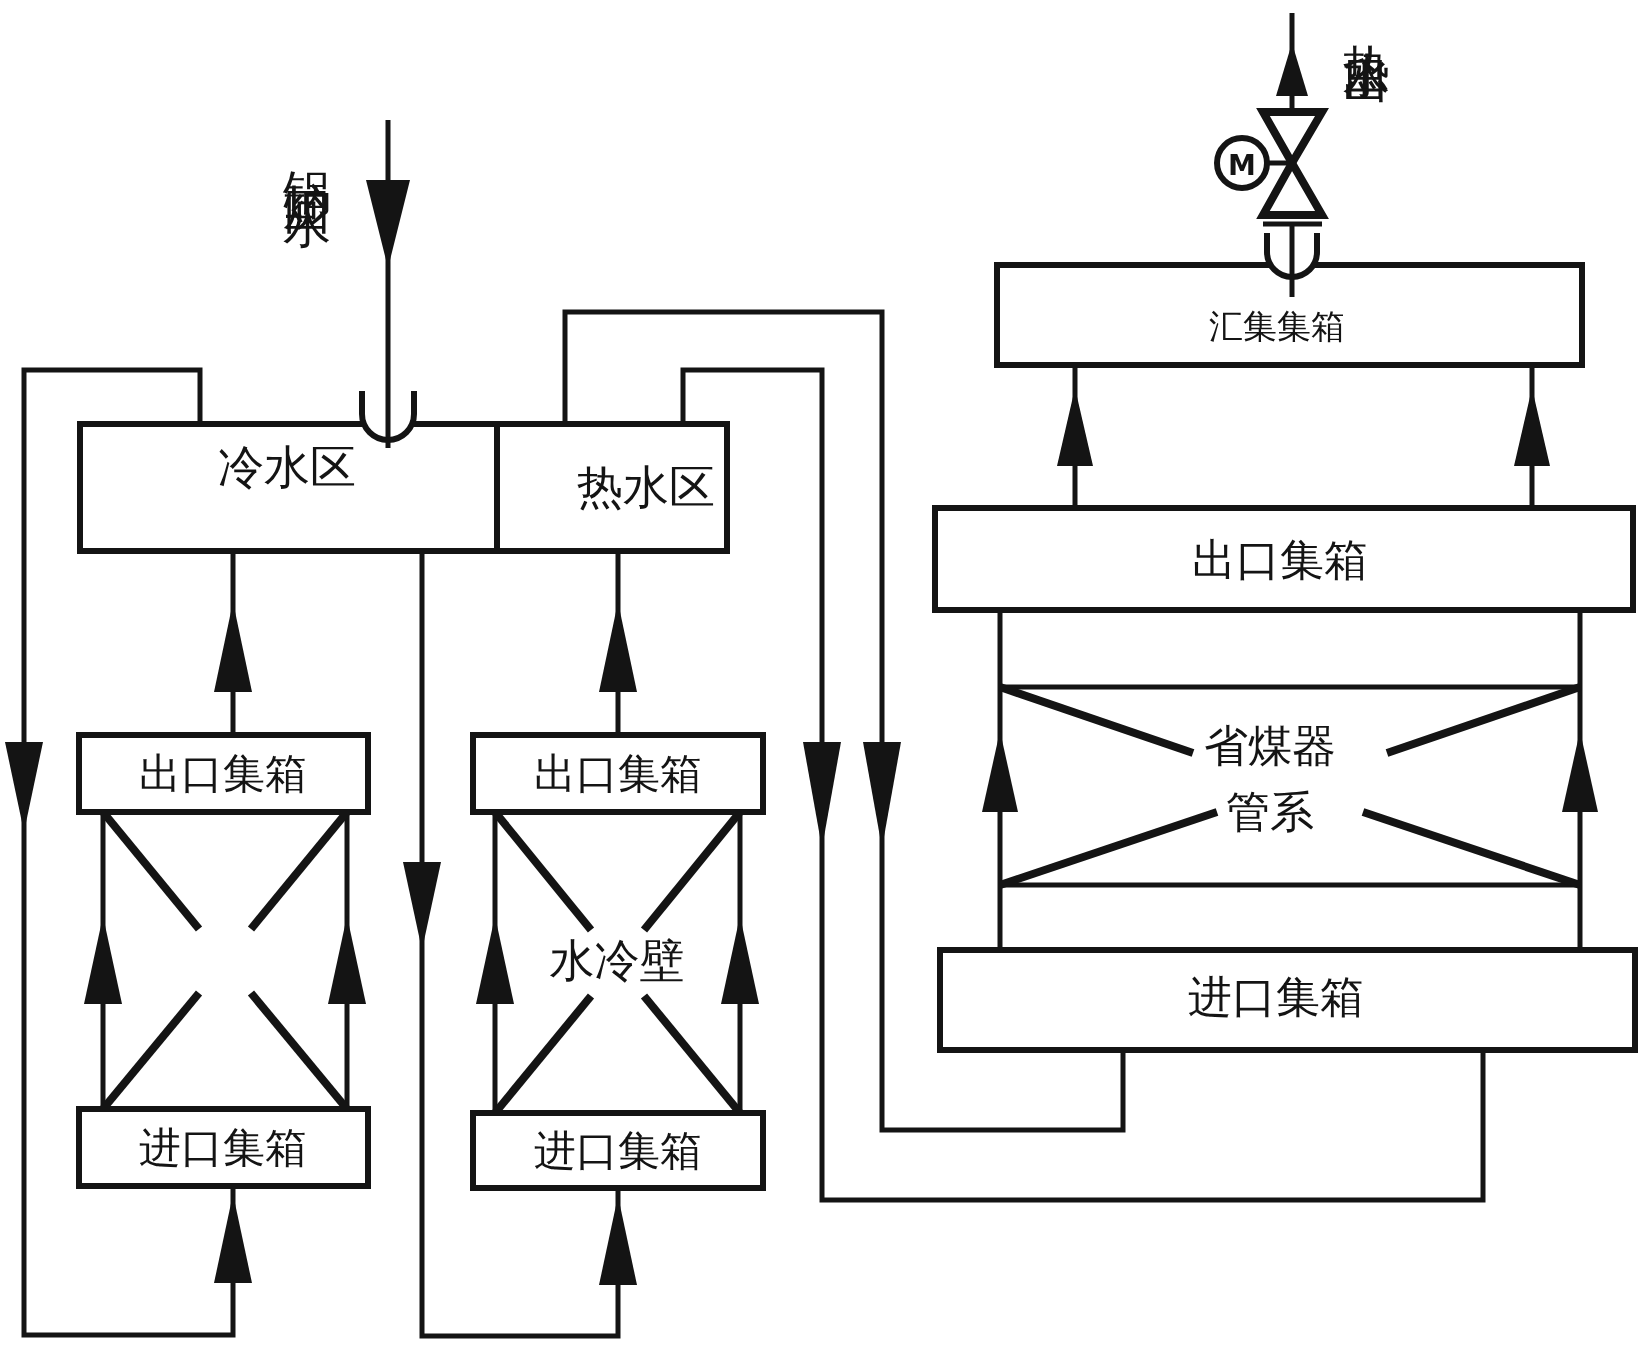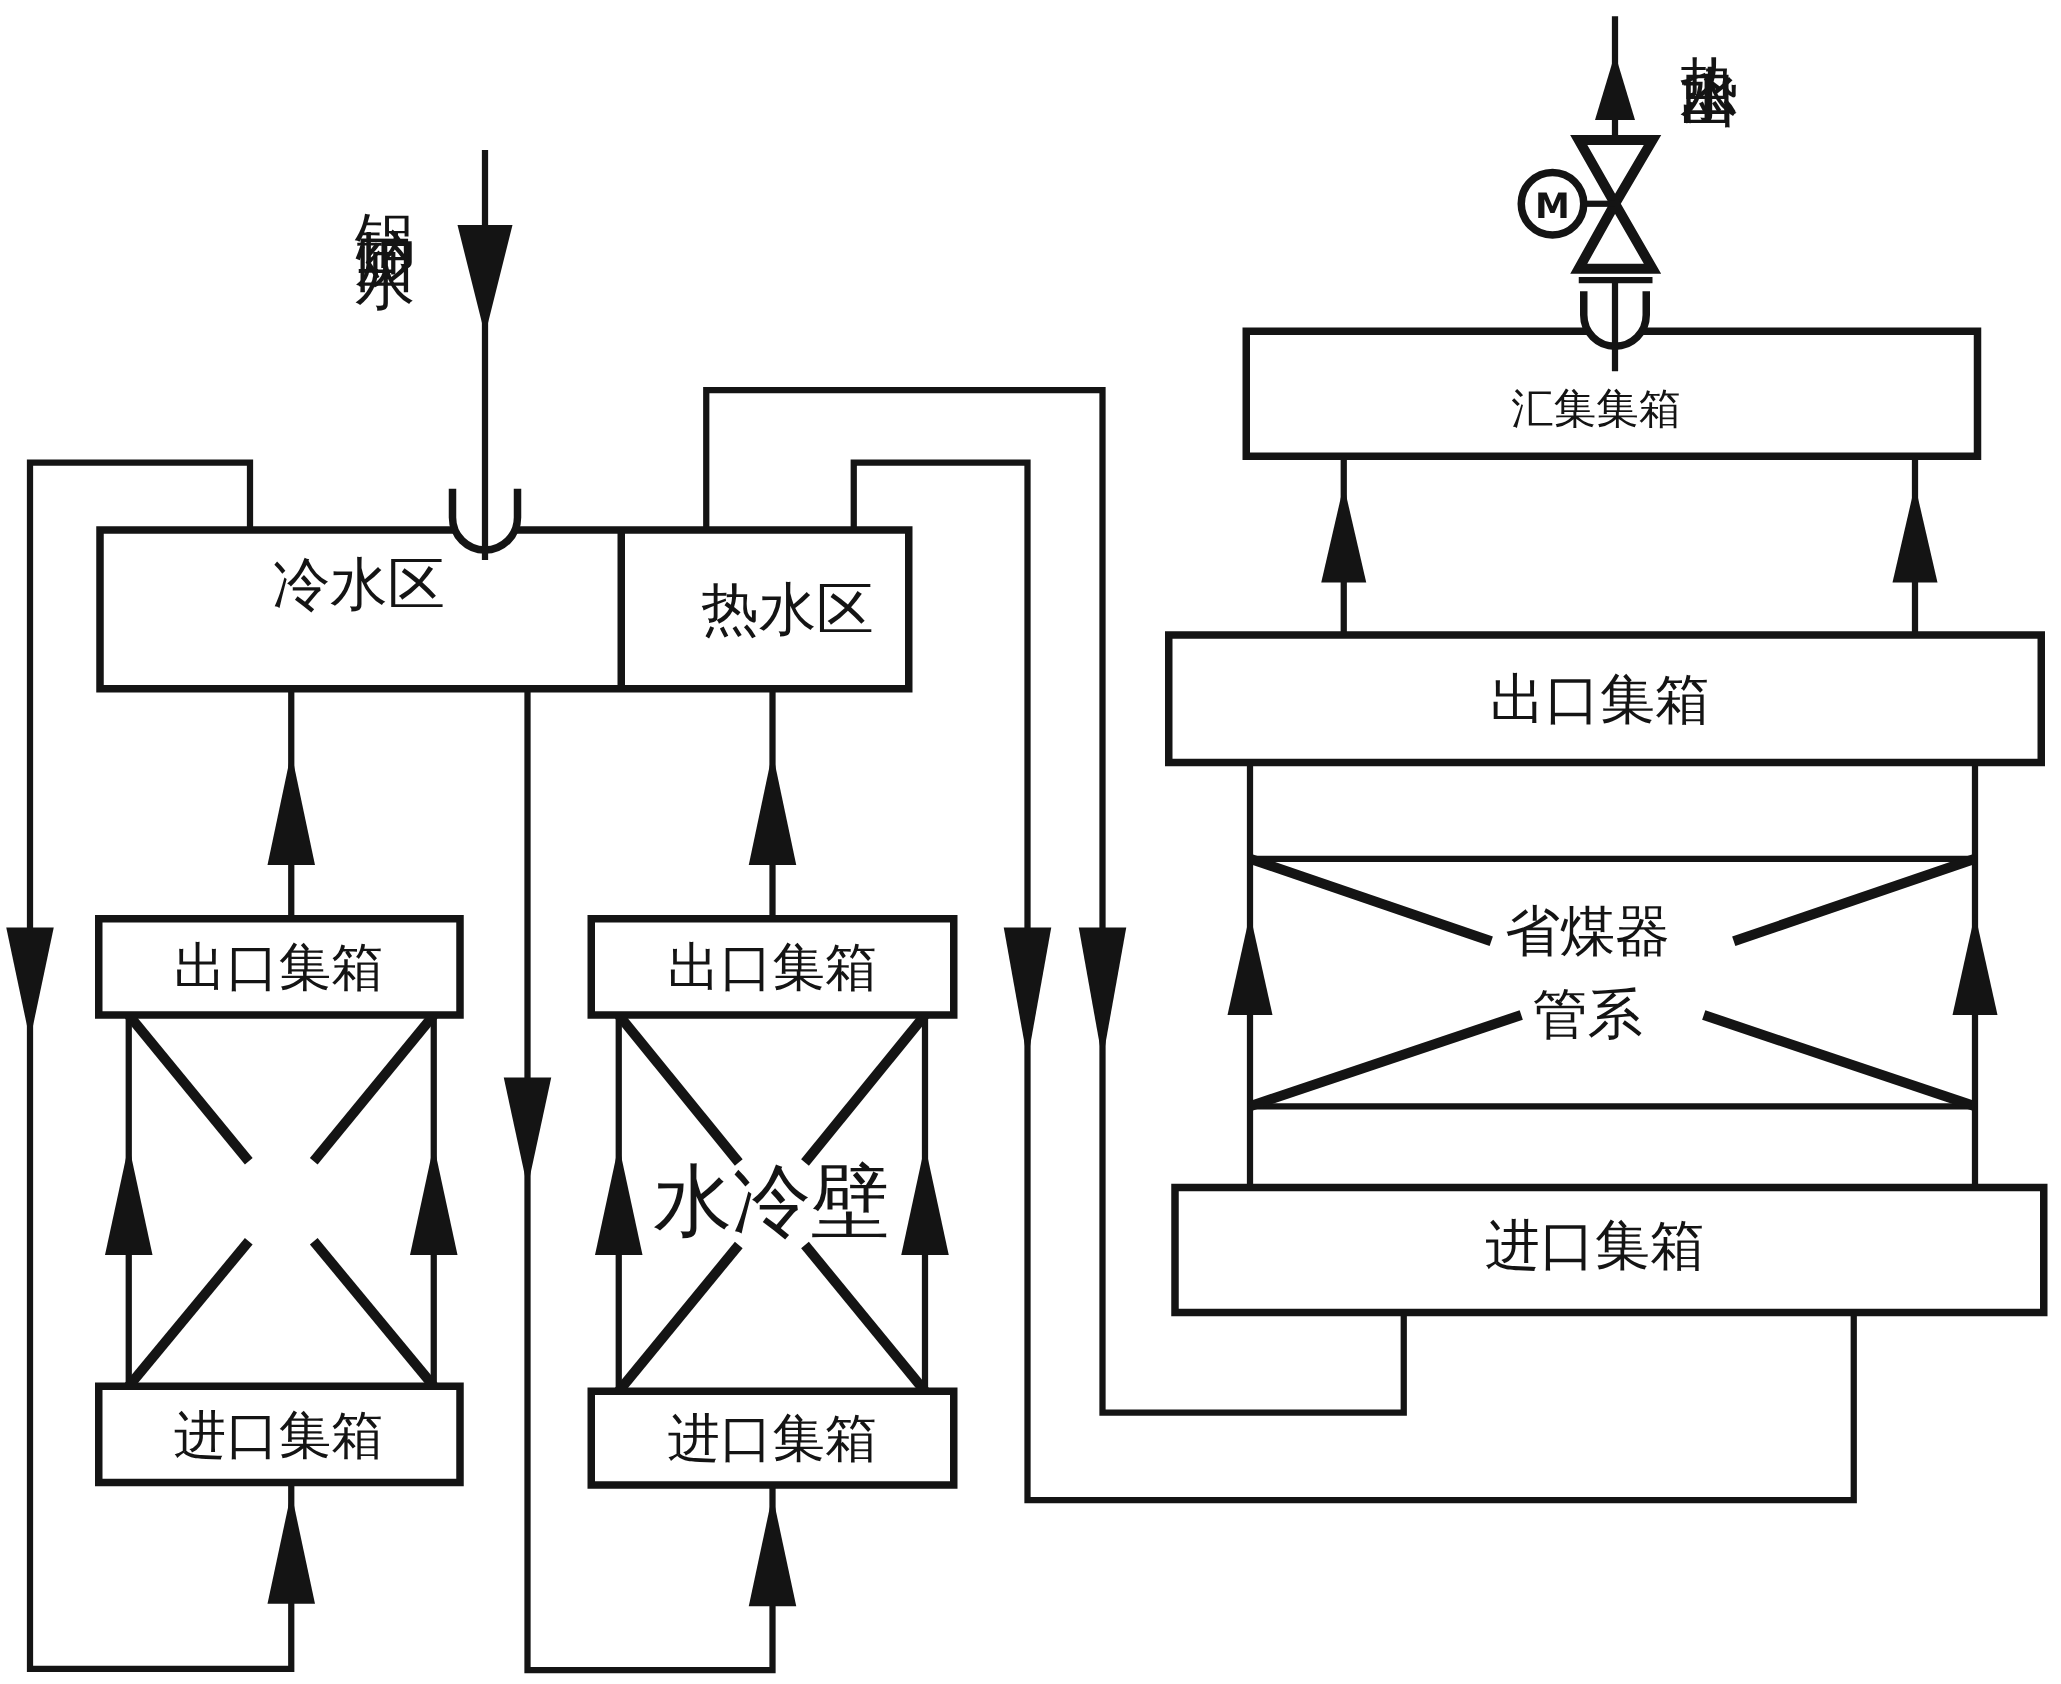--- a/index.html
+++ b/index.html
@@ -132,28 +132,28 @@
       <polygon class="arrow" points="1292,43 1276,96 1308,96"></polygon>
     </g>
   </svg>
 
   <div class="vtext" style="left:284px; top:133px; font-size:48px;">锅炉回水</div>
 
   <div class="vtext" style="left:1344px; top:8px; font-size:47px; letter-spacing:6px;">热水出口</div>
 
   <div class="hlabel" style="left:287px; top:468px; font-size:46px;">冷水区</div>
 
-  <div class="hlabel" style="left:630px; top:488px; font-size:46px;">热水区</div>
+  <div class="hlabel" style="left:646px; top:488px; font-size:46px;">热水区</div>
 
   <div class="hlabel" style="left:223px; top:774px; font-size:42px;">出口集箱</div>
 
   <div class="hlabel" style="left:618px; top:774px; font-size:42px;">出口集箱</div>
 
 
-  <div class="hlabel" style="left:617px; top:961px; font-size:63px;">水冷壁</div>
+  <div class="hlabel" style="left:617px; top:961px; font-size:45px;">水冷壁</div>
 
   <div class="hlabel" style="left:223px; top:1148px; font-size:42px;">进口集箱</div>
 
   <div class="hlabel" style="left:618px; top:1151px; font-size:42px;">进口集箱</div>
 
   <div class="hlabel" style="left:1277px; top:327px; font-size:34px;">汇集集箱</div>
 
   <div class="hlabel" style="left:1280px; top:560px; font-size:44px;">出口集箱</div>
 
   <div class="hlabel econ-label" style="left:1270px; top:779px; font-size:44px; line-height:66px;">

